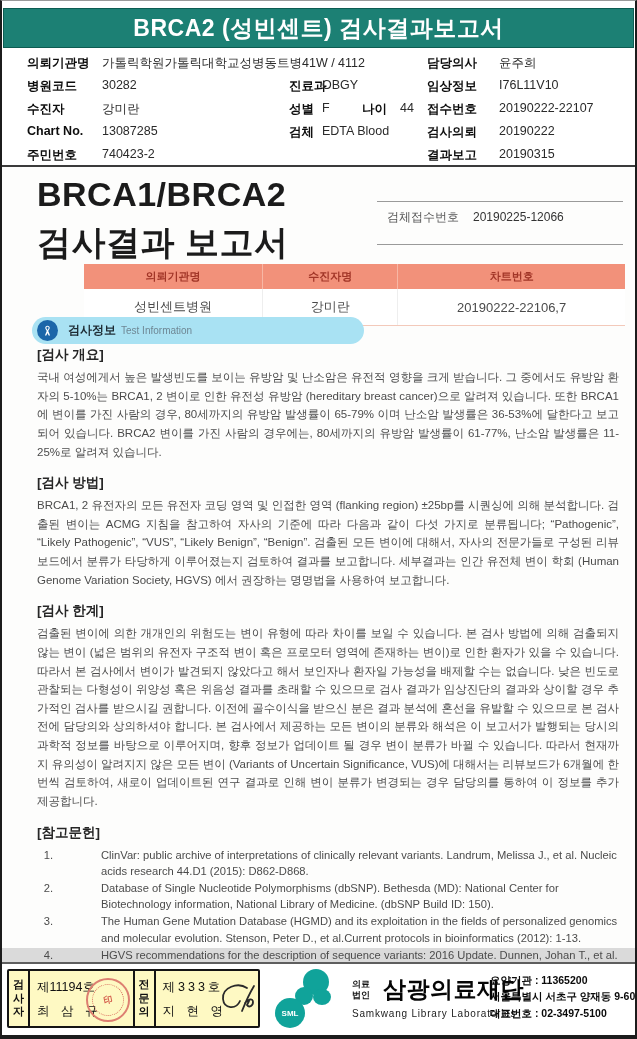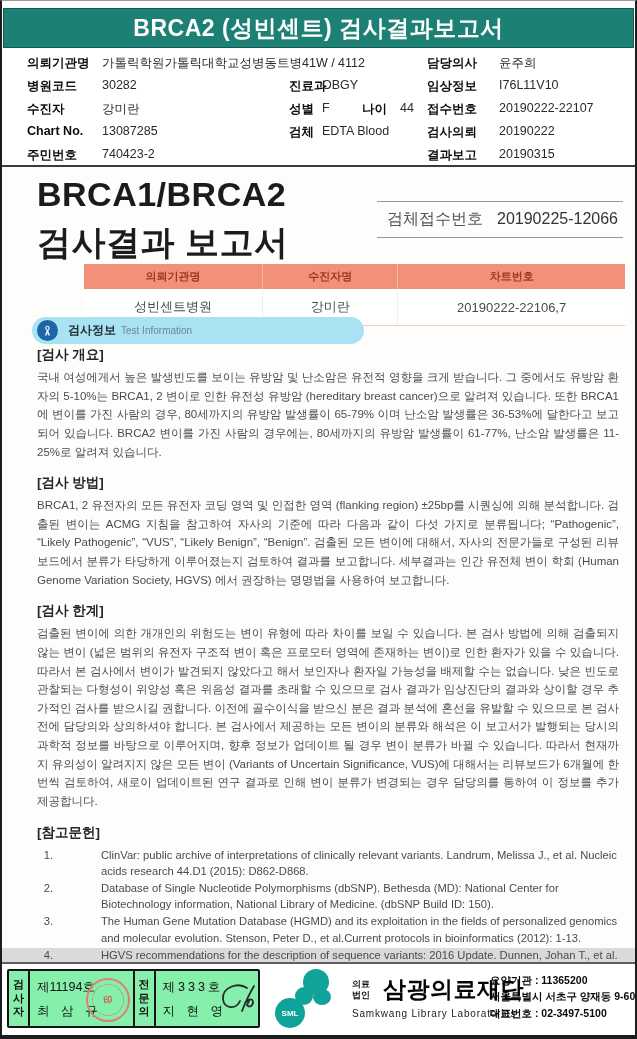--- a/index.html
+++ b/index.html
@@ -28,21 +28,21 @@
   .age-l{left:360px}.age-v{left:398px}
   .cc-l{left:425px}.cc-v{left:497px}
   
   .doc-sep { height:2px; background:#3b3b3b; }
   .doc { position:relative; height:781px; background:#fdfdfc; }
   .doc-title { position:absolute; left:35px; font-weight:bold; color:#1b1b1b; font-size:34px; letter-spacing:0.5px; white-space:nowrap; }
   .t1{top:8px}.t2{top:53px}
   .accession-box {
     position:absolute; top:34px; right:12px; width:246px;
     border-top:1px solid #9a9a9a; border-bottom:1px solid #9a9a9a;
-    padding:7px 4px 7px 10px; font-size:16px; display:flex; gap:14px; align-items:baseline;
+    padding:7px 4px 18px 10px; font-size:12px; display:flex; gap:14px; align-items:baseline;
     color:#555;
   }
   .accession-box .num { color:#333; }
   .info-table { position:absolute; left:82px; right:14px; top:97px; border-collapse:collapse; width:541px; font-size:12px; }
   .info-table th {
     background:#f2917a; color:#a13527; font-weight:bold; font-size:11px;
     padding:5px 4px; border-right:1px solid #f7b7a5; text-align:center;
   }
   .info-table th:last-child { border-right:none; }
   .info-table td {
@@ -68,21 +68,21 @@
   .refs .sec-head { margin-bottom:5px; }
   .ref { display:flex; font-size:11.2px; color:#4b4b4b; line-height:1.45; margin-bottom:1px; }
   .ref-num { flex:none; width:16px; text-align:right; margin-right:4px; }
   .ref-text { flex:1;margin-left:44px; }
   
   .scan-gap { height:16px; background:#dadada; border-bottom:2px solid #5e5e5e; }
   
   .footer { position:relative; height:73px; background:#fff; }
   .exam-box {
     position:absolute; left:5px; top:5px; width:253px; height:59px;
-    border:2px solid #141414; border-radius:2px; display:flex; background:#86efac;
+    border:2px solid #141414; border-radius:2px; display:flex; background:#fef9c3;
   }
   .vcell {
     width:21px; border-right:2px solid #141414; display:flex; align-items:center; justify-content:center;
   }
   .vtext { width:1em; font-size:11px; font-weight:bold; line-height:1.25; word-break:break-all; text-align:center; color:#111; }
   .ccell { flex:1; position:relative; padding:8px 2px 4px 7px; }
   .ccell.mid { border-right:2px solid #141414; }
   .cert-no { font-size:12.5px; color:#111; display:block; }
   .cert-no.spread { letter-spacing:3px; }
   .cert-name { font-size:12.5px; color:#111; display:block; margin-top:7px; letter-spacing:4px; }

